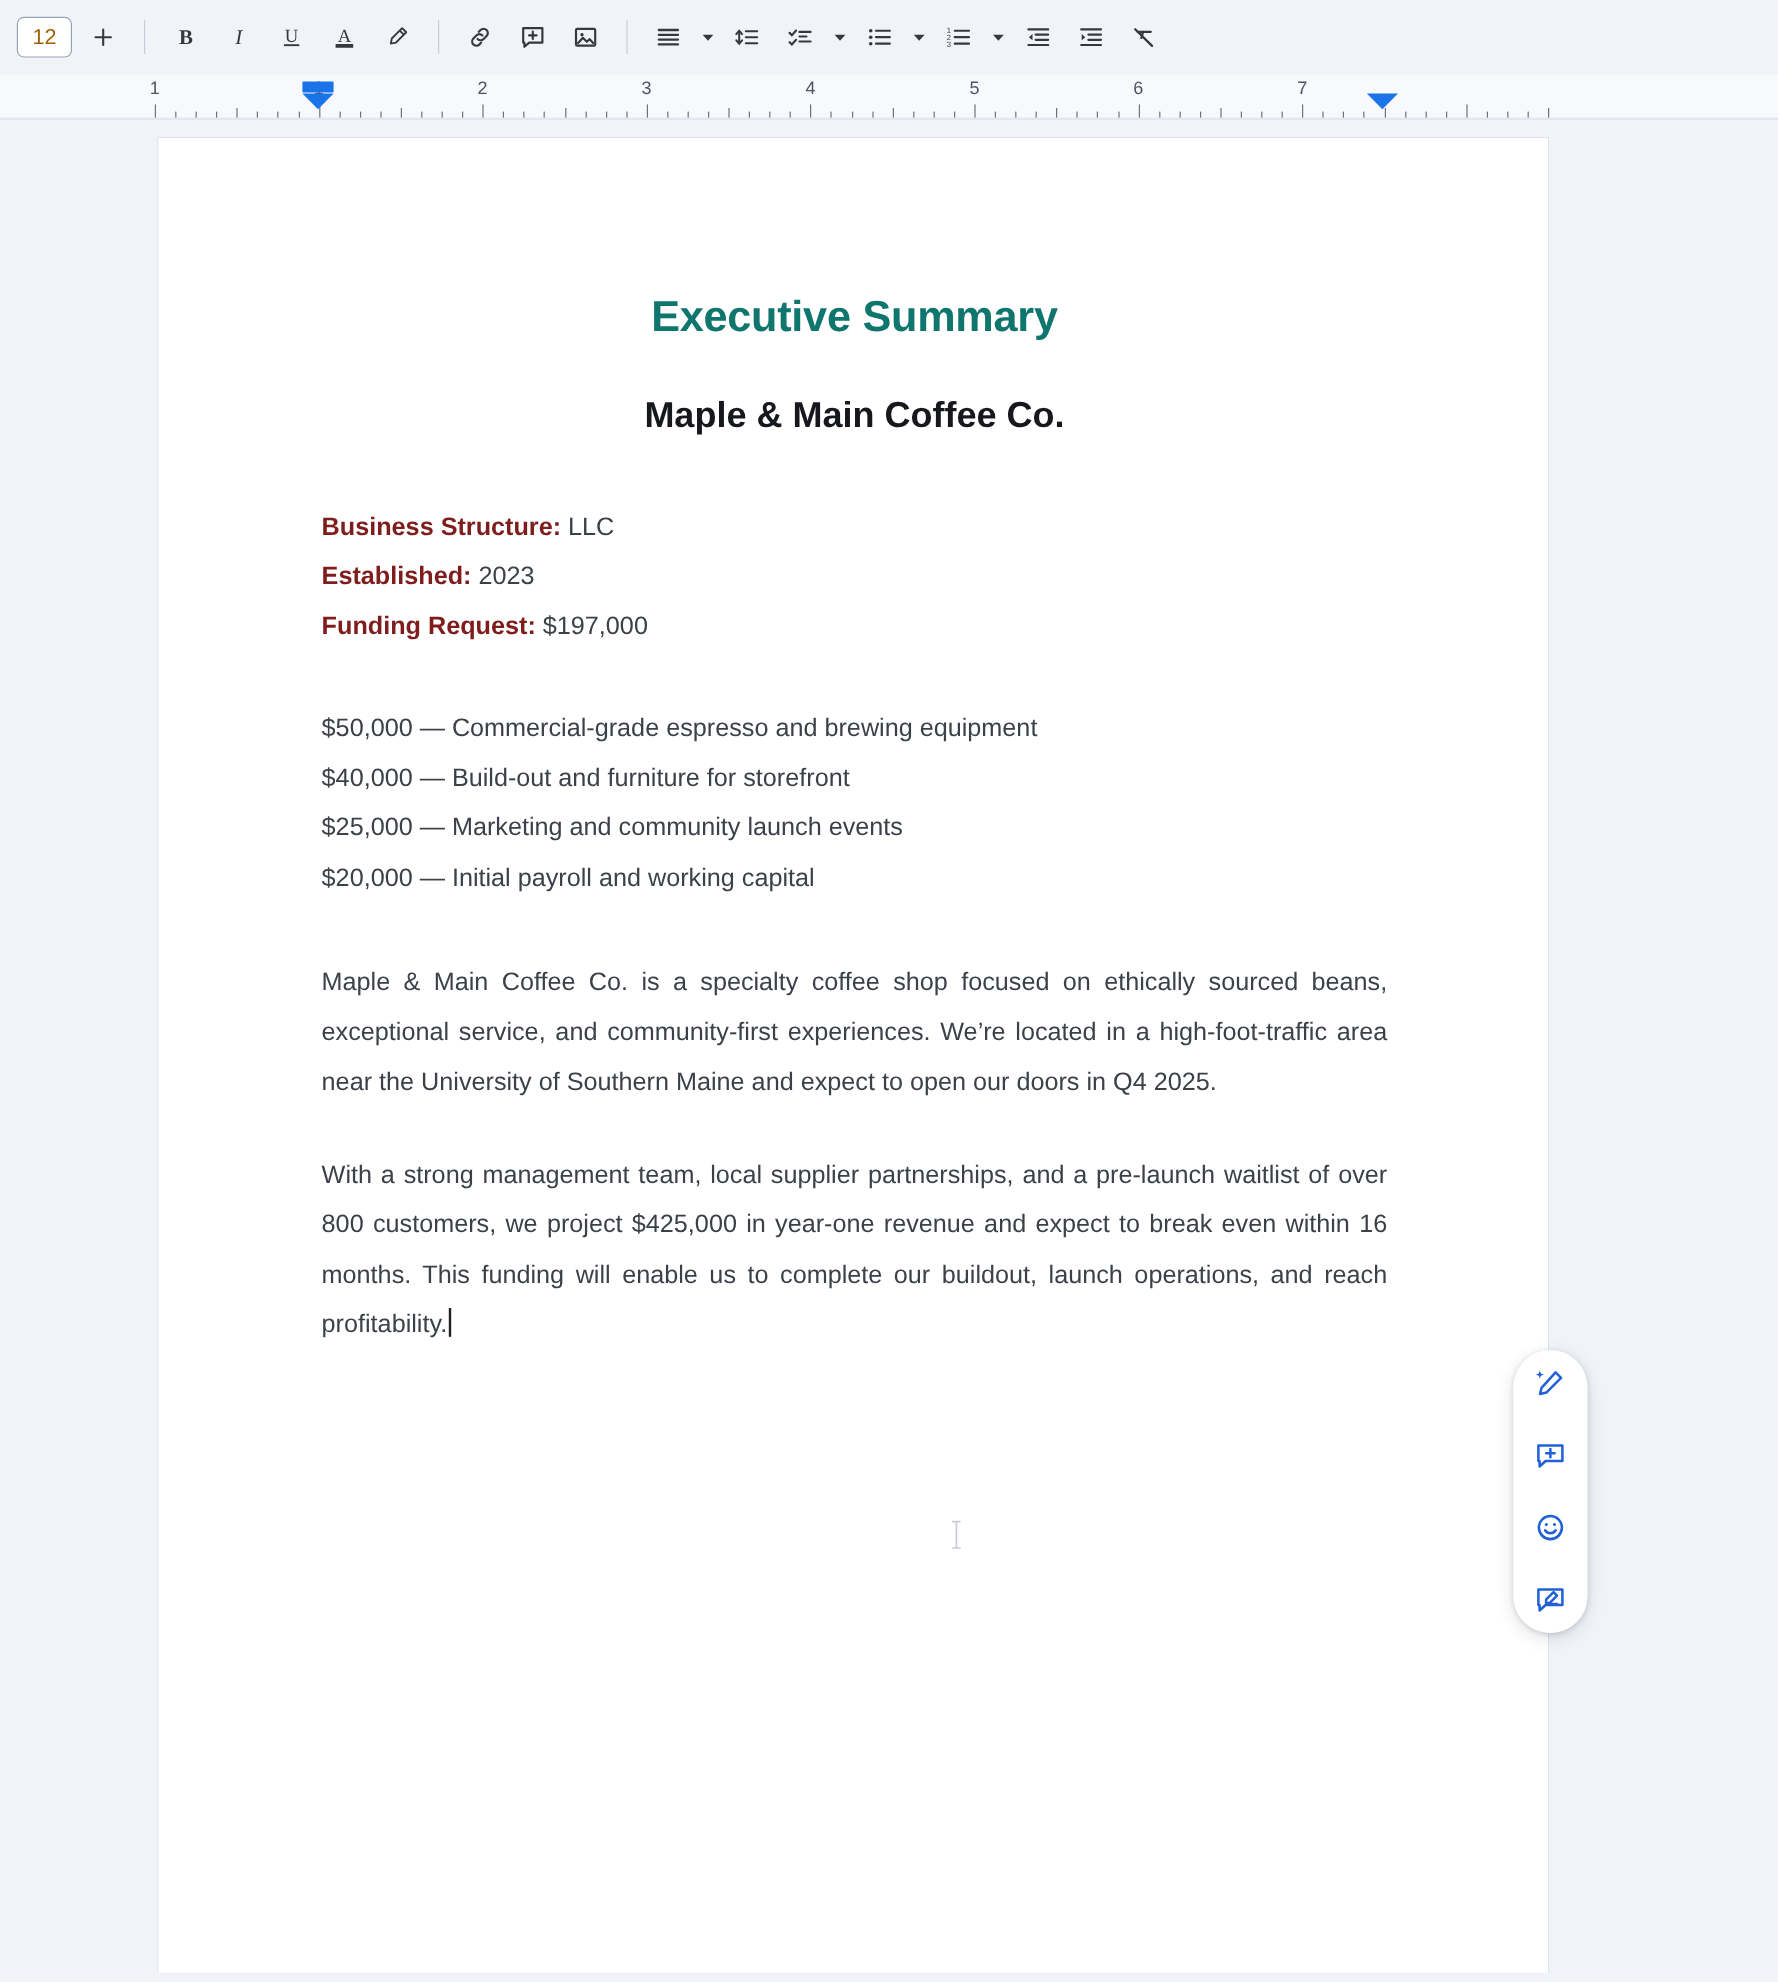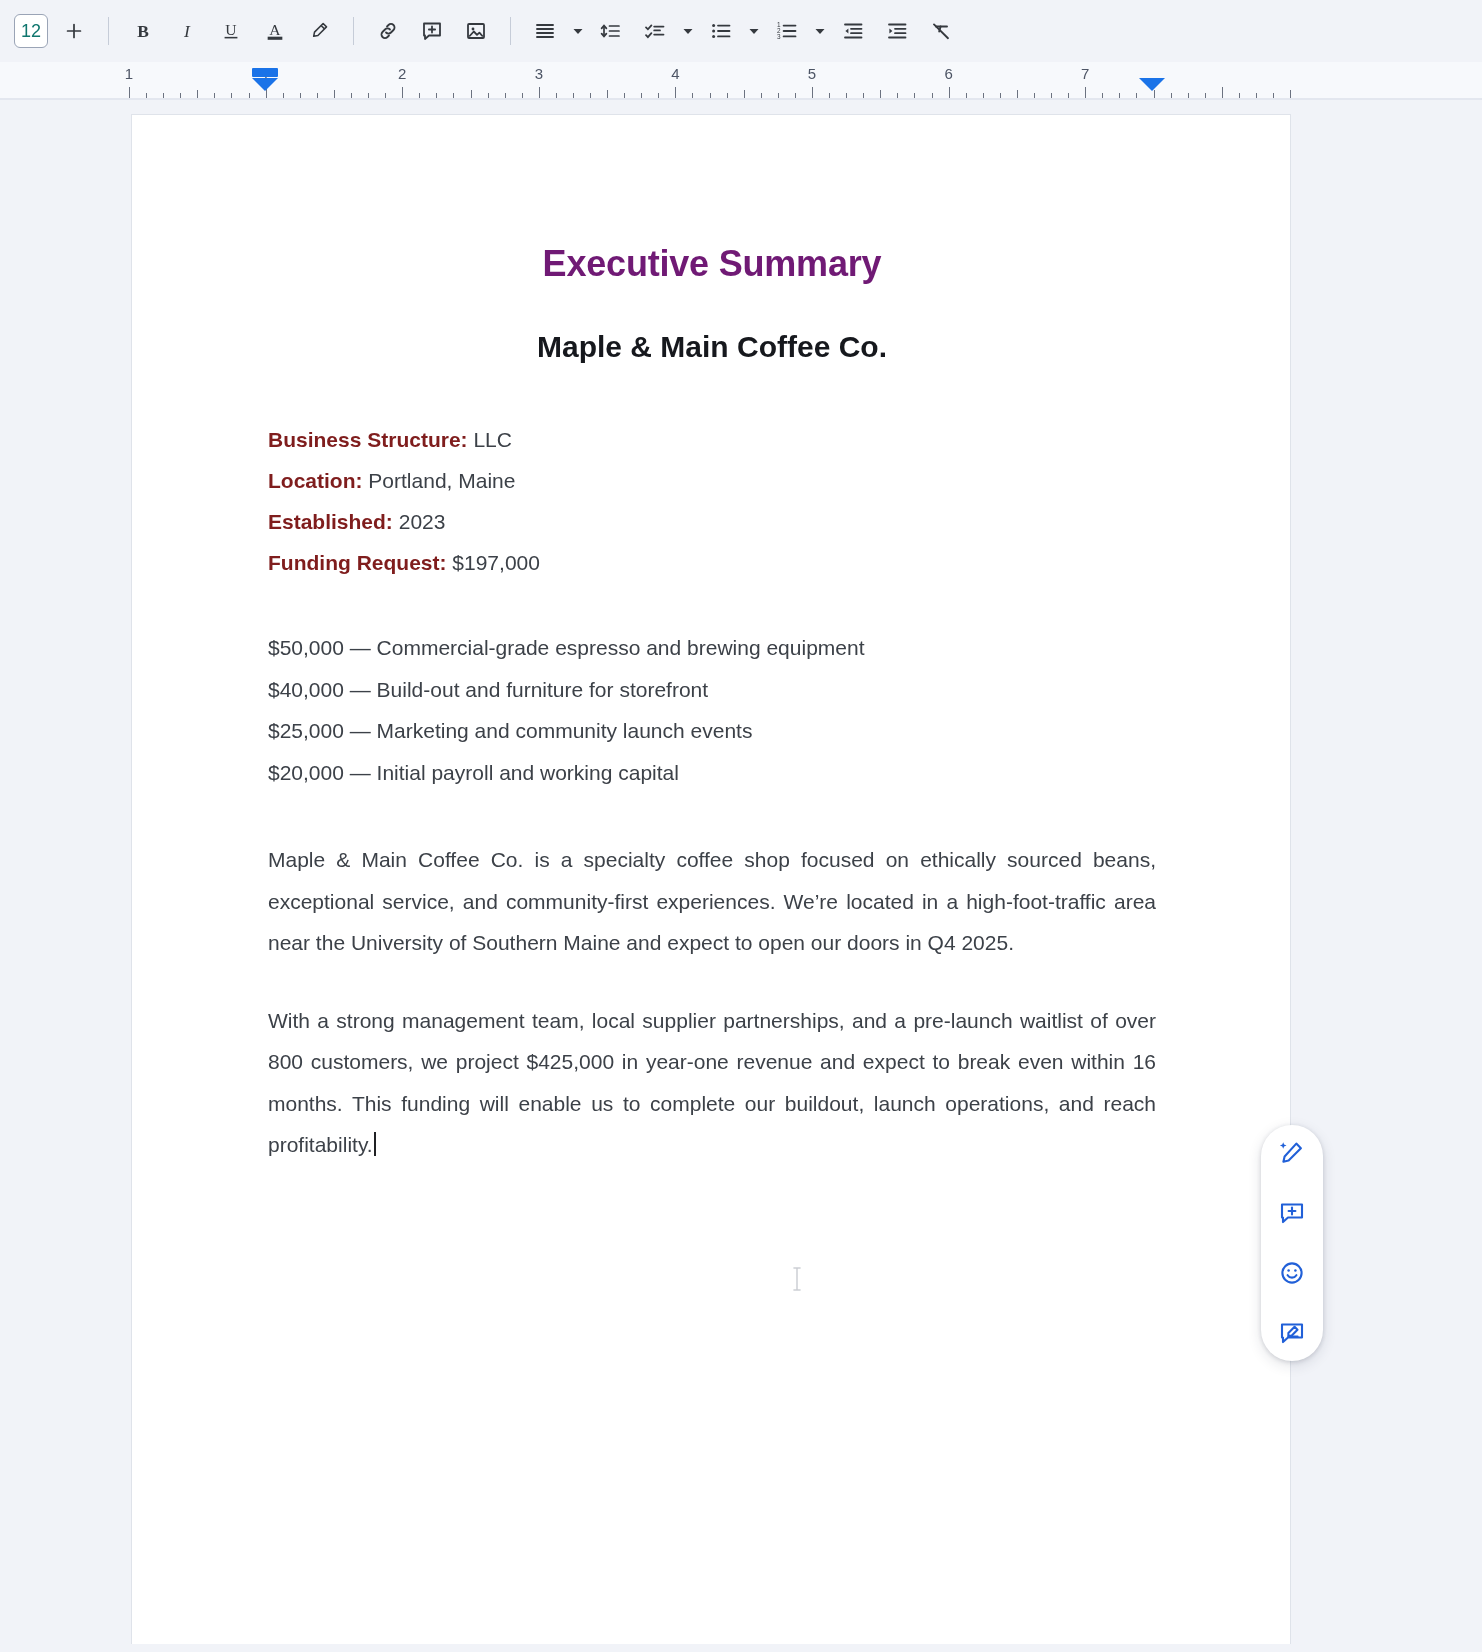--- a/index.html
+++ b/index.html
@@ -18,25 +18,25 @@
     background: #f1f3f8;
     display: flex; align-items: center;
     padding-left: 14px;
     gap: 0px;
   }
   .sep {
     width: 1px; height: 28px; background: #c6ccd8;
     margin: 0 12px;
   }
   .fontsize-box {
-    width: 34px; height: 34px;
+    width: 46px; height: 34px;
     border: 1.4px solid #9aa4b6; border-radius: 6px;
     background: #ffffff;
     display: flex; align-items: center; justify-content: center;
-    font-size: 18px; color: #0f766e;
+    font-size: 18px; color: #a16207;
     margin-right: 4px;
   }
   .tb-btn {
     width: 44px; height: 44px;
     display: flex; align-items: center; justify-content: center;
     border-radius: 6px;
     color: #35393f;
     cursor: default;
   }
   .tb-btn svg { display: block; }
@@ -116,21 +116,21 @@
     left: 136px; top: 0px;
     width: 888px;
   }
 
   h1.doc-title {
     margin: 0;
     padding-top: 128px;
     text-align: center;
     font-size: 36px;
     font-weight: bold;
-    color: #701a75;
+    color: #0f766e;
     letter-spacing: -0.2px;
   }
   h2.doc-subtitle {
     margin: 0;
     padding-top: 45px;
     text-align: center;
     font-size: 30px;
     font-weight: bold;
     color: #16181d;
   }
@@ -475,24 +475,20 @@
 
       <h1 class="doc-title">Executive Summary</h1>
       <h2 class="doc-subtitle">Maple &amp; Main Coffee Co.</h2>
 
       <div class="meta-list">
         <div class="meta-line">
           <b>Business Structure:</b>
           <span>LLC</span>
         </div>
         <div class="meta-line">
-          <b>Location:</b>
-          <span>Portland, Maine</span>
-        </div>
-        <div class="meta-line">
           <b>Established:</b>
           <span>2023</span>
         </div>
         <div class="meta-line">
           <b>Funding Request:</b>
           <span>$197,000</span>
         </div>
       </div>
 
 

